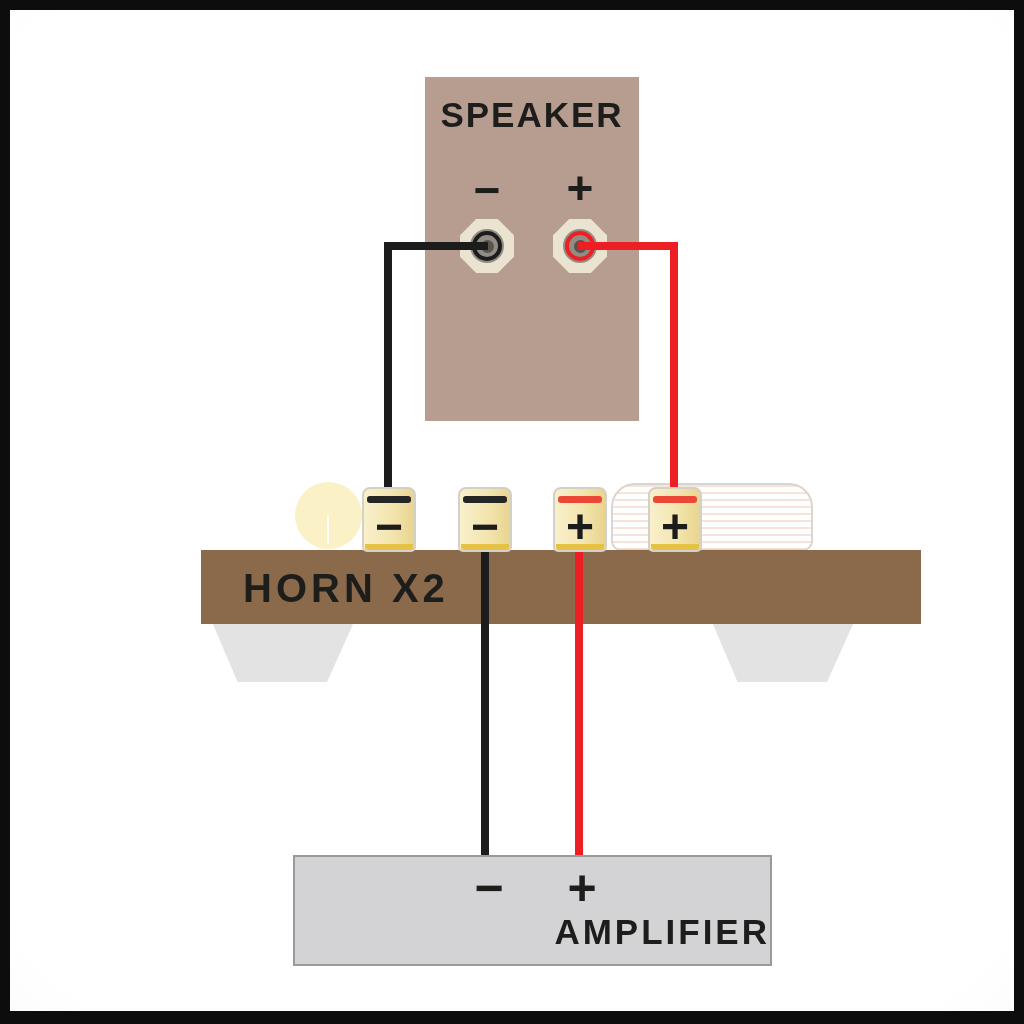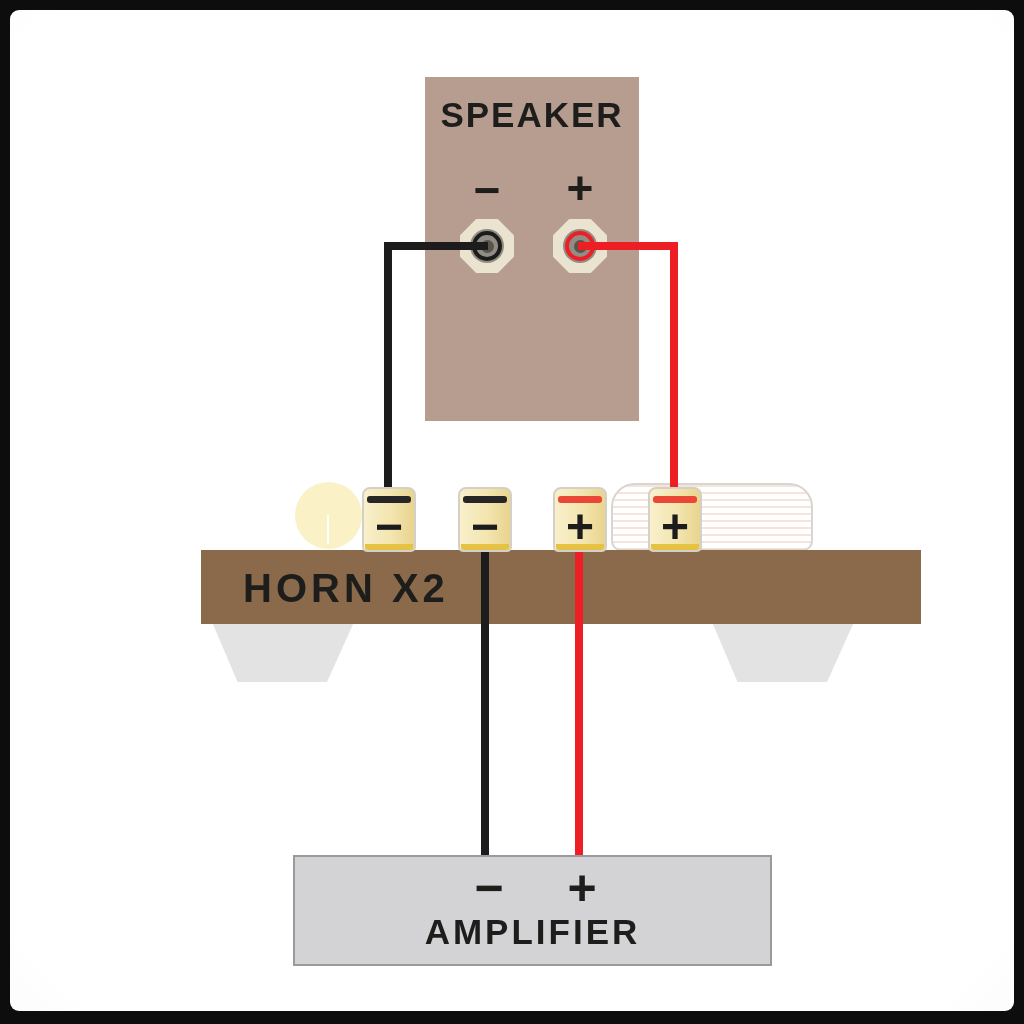--- a/index.html
+++ b/index.html
@@ -9,21 +9,20 @@
     position:relative;
     width:1024px; height:1024px;
     background:#0d0d0d;
     font-family:"Liberation Sans", sans-serif;
     overflow:hidden;
   }
   .canvas {
     position:absolute;
     left:10px; top:10px; right:10px; bottom:13px;
     background: radial-gradient(120% 120% at 50% 48%, #ffffff 55%, #e7e7e7 100%);
-    border-radius: 9px;
   }
 
   
   .speaker-box {
     position:absolute; left:415px; top:67px; width:214px; height:344px;
     background: var(--speaker-box, #b79d8f);
   }
   .speaker-title {
     position:absolute; left:0; top:18px; width:100%;
     text-align:center; font-size:35px; font-weight:bold;
@@ -132,21 +131,21 @@
   
   .amplifier-box {
     position:absolute; left:283px; top:845px; width:479px; height:111px;
     background:var(--amplifier-box, #d3d3d5);
     border:2px solid #9a9a9c; z-index:3;
   }
   .amp-minus { left:194px; top:31px; font-size:50px; }
   .amp-plus  { left:287px; top:31px; font-size:50px; }
   .amplifier-title {
     position:absolute; left:0; top:55px; width:100%;
-    text-align:center; font-size:35px; font-weight:bold;
+    text-align:right; font-size:35px; font-weight:bold;
     letter-spacing:3px; color:var(--text, #1d1d1b);
   }
 </style>
 </head>
 <body>
 
 <div class="stage">
   <div class="canvas">
 
     <div class="wire black w-neg-h"></div>

